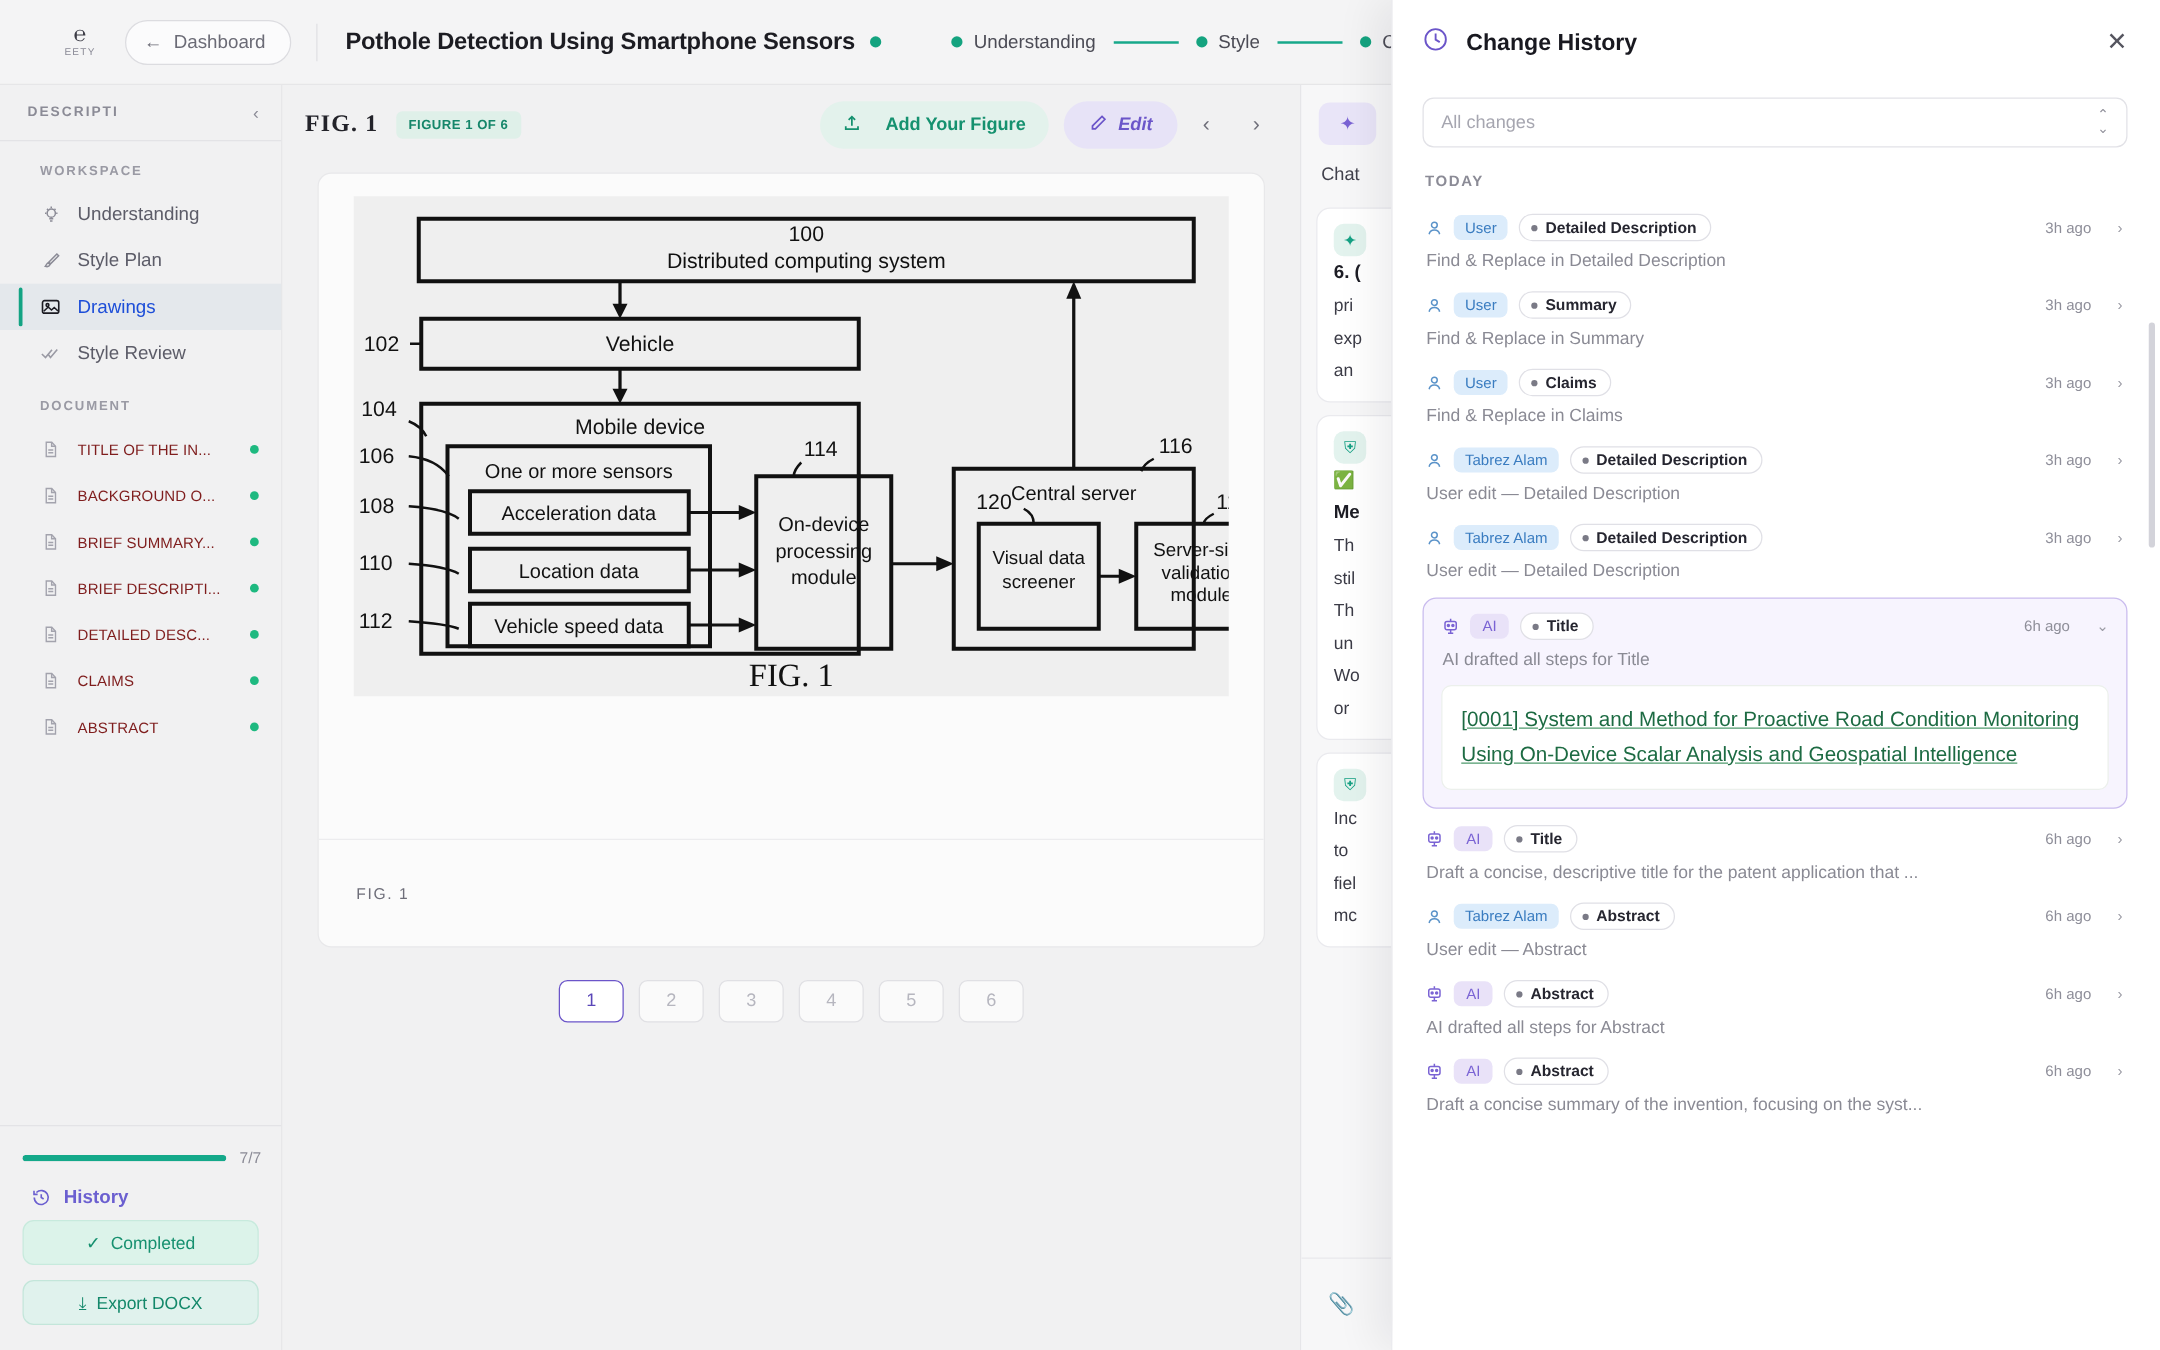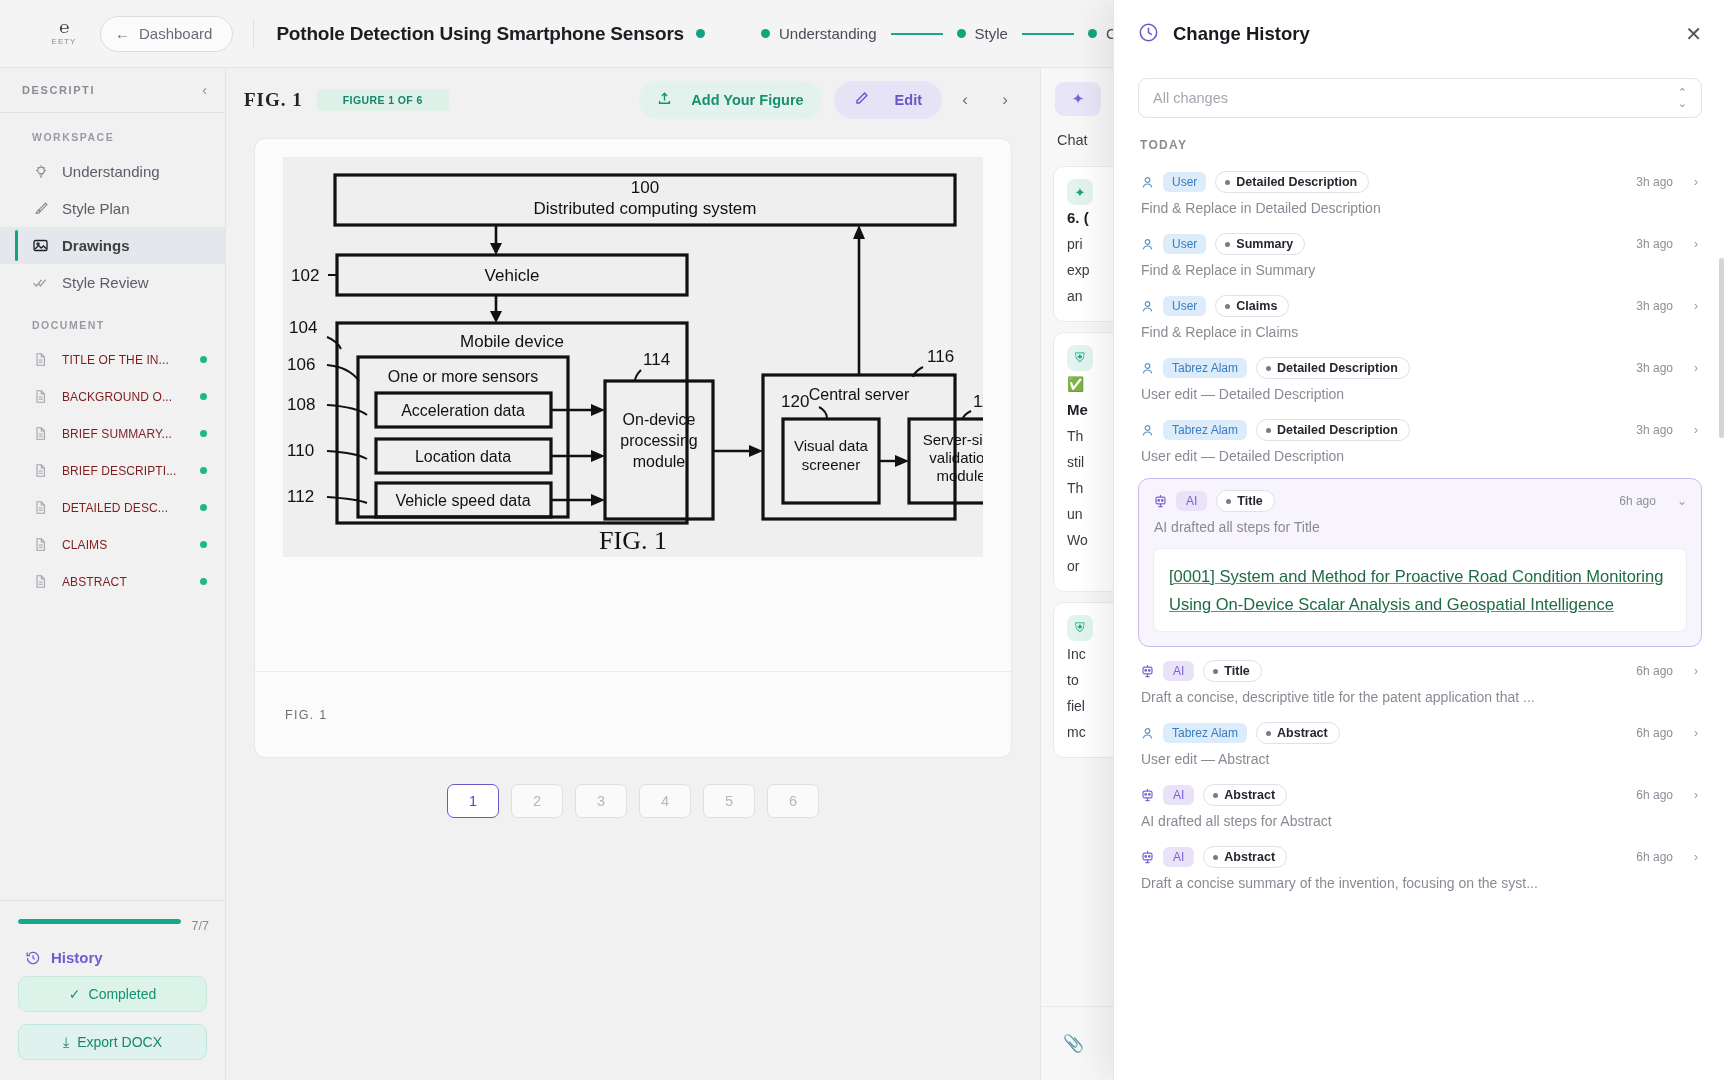--- a/index.html
+++ b/index.html
@@ -58,38 +58,38 @@
   .sec-label {
     font-size: 10.5px; letter-spacing: 1.5px; color: #9a9aa4; font-weight: bold;
     padding: 18px 0 10px 32px;
   }
   .nav-item {
     display: flex; align-items: center; gap: 13px;
     height: 37px; padding-left: 32px; cursor: pointer; position: relative;
     font-size: 15px; color: #5c5c68;
   }
   .nav-item.active {
-    background: #e4e8ec; color: #404040; font-weight: bold;
+    background: #e4e8ec; color: #1d4ed8; font-weight: normal;
   }
   .nav-item.active::before {
     content: ""; position: absolute; left: 15px; top: 3px;
     width: 3px; height: 31px; background: #13a383; border-radius: 2px;
   }
   .nav-icon { width: 17px; height: 17px; flex: 0 0 17px; display: flex; align-items: center; justify-content: center; }
   .doc-item {
     display: flex; align-items: center; gap: 13px;
     height: 37px; padding-left: 32px; padding-right: 18px; cursor: pointer;
     font-size: 12px; color: #7f1d1d; letter-spacing: 0.1px;
   }
   .doc-item .lbl { flex: 1; white-space: nowrap; overflow: hidden; }
   .doc-item .ok { width: 7px; height: 7px; border-radius: 50%; background: #1eb980; flex: 0 0 7px; }
 
   .side-bottom { margin-top: auto; }
   .side-sep { height: 1px; background: #e3e3e6; }
-  .prog-row { display: flex; align-items: flex-start; gap: 11px; padding: 18px 16px 0 18px; }
+  .prog-row { display: flex; align-items: center; gap: 11px; padding: 18px 16px 0 18px; }
   .prog-track { flex: 1; height: 5px; border-radius: 3px; background: #d9d9de; overflow: hidden; }
   .prog-fill { height: 5px; border-radius: 3px; background: #14a98a; width: 100%; }
   .prog-txt { font-size: 12.5px; color: #8b8b96; }
   .hist-row {
     display: flex; align-items: center; gap: 10px; padding: 16px 0 10px 24px;
     font-size: 15px; color: #6b5fd0; font-weight: bold; cursor: pointer;
   }
   .btn-wide {
     margin: 0 18px 12px 18px; height: 36px; border-radius: 9px;
     display: flex; align-items: center; justify-content: center; gap: 8px;
@@ -104,32 +104,32 @@
     position: absolute; top: 68px; left: 226px; width: 814px; height: 1012px;
     background: #f1f1f2; overflow: hidden;
   }
   .fig-toolbar {
     height: 64px; display: flex; align-items: center; padding: 0 18px 0 18px;
   }
   .fig-label { font-family: "Liberation Serif", serif; font-size: 19px; letter-spacing: 1px; color: #23232a; font-weight: bold; }
   .fig-badge {
     margin-left: 14px; background: #dff0e9; color: #15866a;
     font-size: 10.5px; font-weight: bold; letter-spacing: 0.4px;
-    padding: 5px 26px; border-radius: 5px;
+    padding: 5px 10px; border-radius: 5px;
   }
   .tb-spacer { flex: 1; }
   .btn-add {
     display: flex; align-items: center; gap: 19px; height: 38px; padding: 0 18px;
     background: #e3f2ec; color: #15916f; border-radius: 19px;
     font-size: 14.5px; font-weight: bold; cursor: pointer;
   }
   .btn-edit {
-    display: flex; align-items: center; gap: 26px; height: 38px; padding: 0 20px;
+    display: flex; align-items: center; gap: 9px; height: 38px; padding: 0 20px;
     background: #e7e3f7; color: #6b55c9; border-radius: 19px;
-    font-size: 14.5px; font-weight: bold; cursor: pointer; margin-left: 12px;
+    font-size: 14.5px; font-weight: bold; cursor: pointer; margin-left: 12px; font-style: italic;
   }
   .nav-arrow {
     width: 34px; height: 34px; display: flex; align-items: center; justify-content: center;
     color: #6f6f7a; font-size: 17px; cursor: pointer; margin-left: 6px;
   }
 
   .fig-card {
     margin: 6px 28px 0 28px; background: #fbfbfb;
     border: 1px solid #e8e8ea; border-radius: 11px; height: 620px;
     display: flex; flex-direction: column; overflow: hidden;

